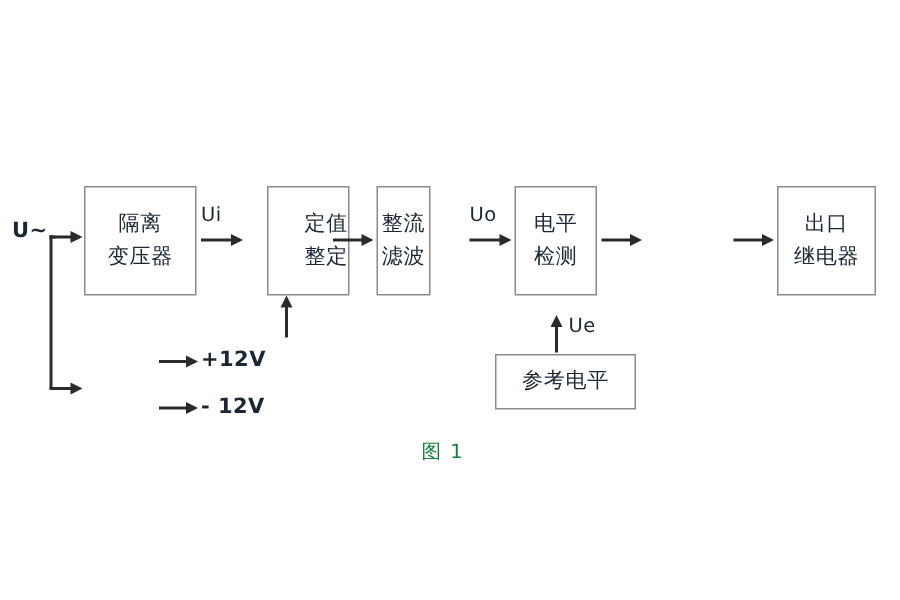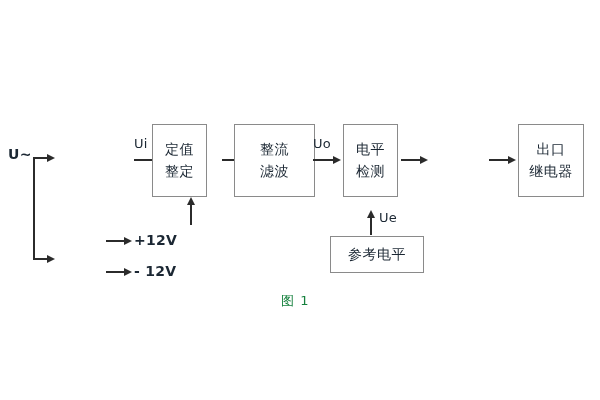--- a/index.html
+++ b/index.html
@@ -84,34 +84,38 @@
   <div class="seg hline" style="left:33px; top:157px; width:4px;"></div>
 
   <div class="seg vline" style="left:33px; top:157px; height:102px;"></div>
 
   <div class="seg hline" style="left:33px; top:157px; width:16px;"></div>
   <div class="ar-r" style="left:47px; top:153.5px;"></div>
 
   <div class="seg hline" style="left:33px; top:258px; width:16px;"></div>
   <div class="ar-r" style="left:47px; top:254.5px;"></div>
 
+  <div class="box" style="left:56px; top:124px; width:75px; height:73px;">
+    <span class="line">隔离</span>
+    <span class="line">变压器</span>
+  </div>
 
   <div class="lbl" style="left:134px; top:136px;">Ui</div>
   <div class="seg hline" style="left:134px; top:159px; width:22px;"></div>
   <div class="ar-r" style="left:154px; top:155.5px;"></div>
 
-  <div class="box" style="left:152px; top:124px; width:55px; height:73px;">
+  <div class="box" style="left:178px; top:124px; width:55px; height:73px;align-items:flex-end;">
     <span class="line">定值</span>
     <span class="line">整定</span>
   </div>
 
   <div class="seg hline" style="left:222px; top:159px; width:22px;"></div>
   <div class="ar-r" style="left:241px; top:155.5px;"></div>
 
-  <div class="box" style="left:234px; top:124px; width:81px; height:73px;">
+  <div class="box" style="left:251px; top:124px; width:36px; height:73px;">
     <span class="line">整流</span>
     <span class="line">滤波</span>
   </div>
 
   <div class="lbl" style="left:313px; top:136px;">Uo</div>
   <div class="seg hline" style="left:313px; top:159px; width:22px;"></div>
   <div class="ar-r" style="left:333px; top:155.5px;"></div>
 
   <div class="box" style="left:343px; top:124px; width:55px; height:73px;">
     <span class="line">电平</span>

